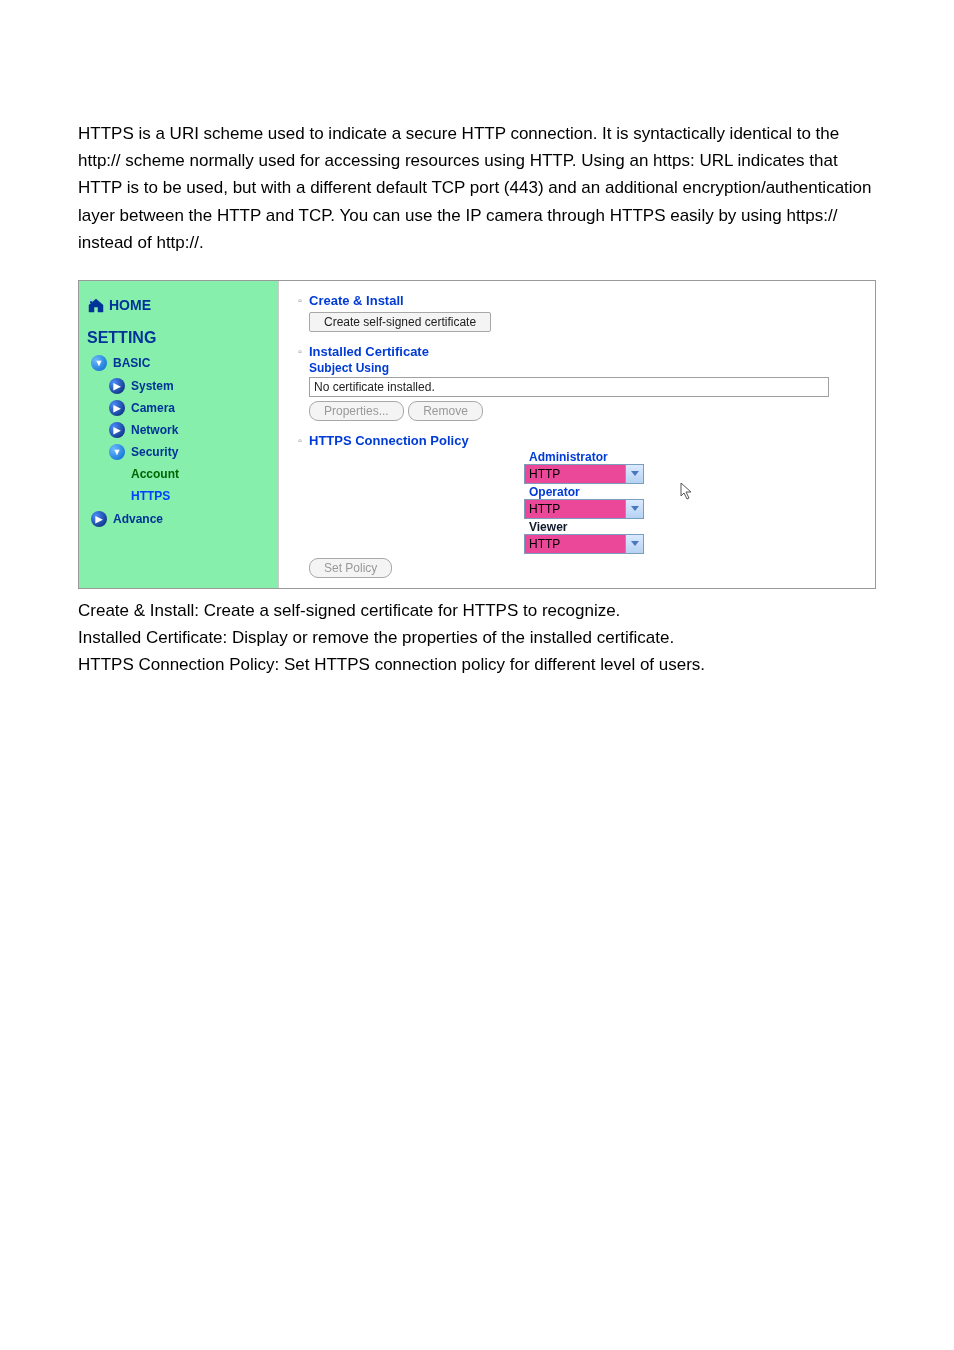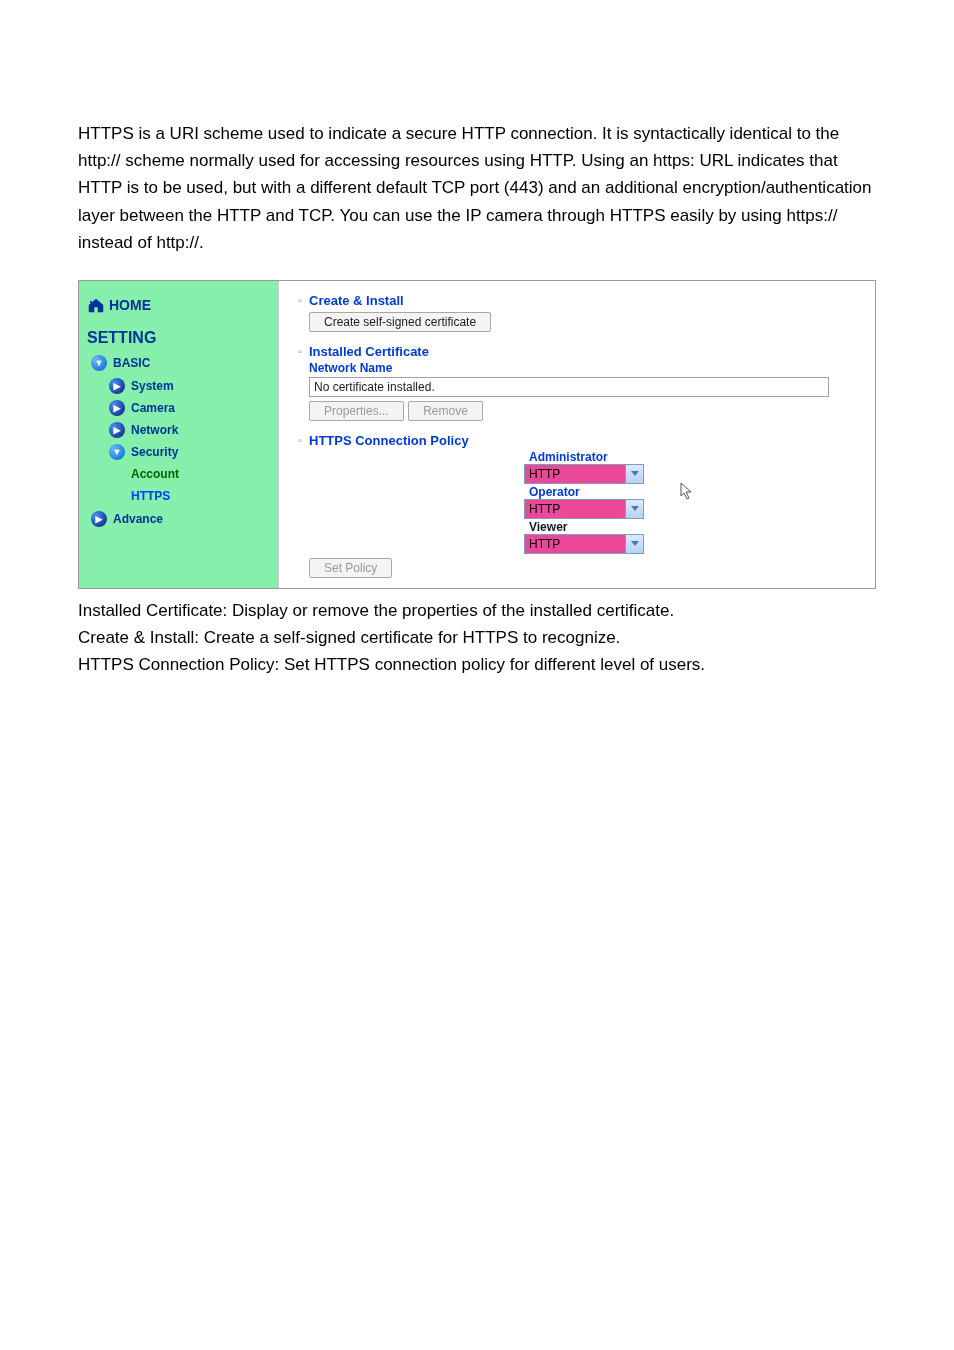--- a/index.html
+++ b/index.html
@@ -103,21 +103,21 @@
     font-family: Arial, sans-serif;
     font-size: 12px;
     background: #f4f4f4;
     border: 1px solid #a8a8a8;
     border-radius: 2px;
     padding: 2px 14px;
     cursor: pointer;
     color: #222;
   }
   .btn-row { margin-top: 4px; margin-left: 14px; }
-  .btn-disabled { color: #999; cursor: default; }
+  .btn-disabled { color: #999; cursor: default; border-radius: 9px; }
   .readonly-field {
     border: 1px solid #a0a0a0;
     font-size: 12px;
     padding: 2px 4px;
     width: 520px;
     background: #fff;
     margin-left: 14px;
     margin-top: 2px;
     color: #222;
   }
@@ -232,21 +232,21 @@
     <div class="btn-row">
       <button class="btn">Create self-signed certificate</button>
     </div>
 
     <div style="height:10px"></div>
 
     <div class="section-row">
       <span class="bullet">▫</span>
       <span>Installed Certificate</span>
     </div>
-    <div class="sub-label">Network Name</div>
+    <div class="sub-label">Subject Using</div>
     <div class="readonly-field">No certificate installed.</div>
     <div class="btn-row">
       <button class="btn btn-disabled">Properties...</button>
       <button class="btn btn-disabled">Remove</button>
     </div>
 
     <div style="height:10px"></div>
 
     <div class="section-row">
       <span class="bullet">▫</span>
@@ -291,16 +291,16 @@
       <button class="btn btn-disabled">Set Policy</button>
     </div>
 
     <svg class="cursor-pointer" width="16" height="20" viewBox="0 0 16 20">
       <path d="M2 2 L2 15 L5 12 L8 18 L10 17 L7 11 L12 11 Z" fill="#fff" stroke="#555" stroke-width="1"></path>
     </svg>
   </div>
 </div>
 
 <div class="below-text">
+  <div>Create &amp; Install: Create a self-signed certificate for HTTPS to recognize.</div>
   <div>Installed Certificate: Display or remove the properties of the installed certificate.</div>
-  <div>Create &amp; Install: Create a self-signed certificate for HTTPS to recognize.</div>
   <div>HTTPS Connection Policy: Set HTTPS connection policy for different level of users.</div>
 </div>
 
 </body></html>

